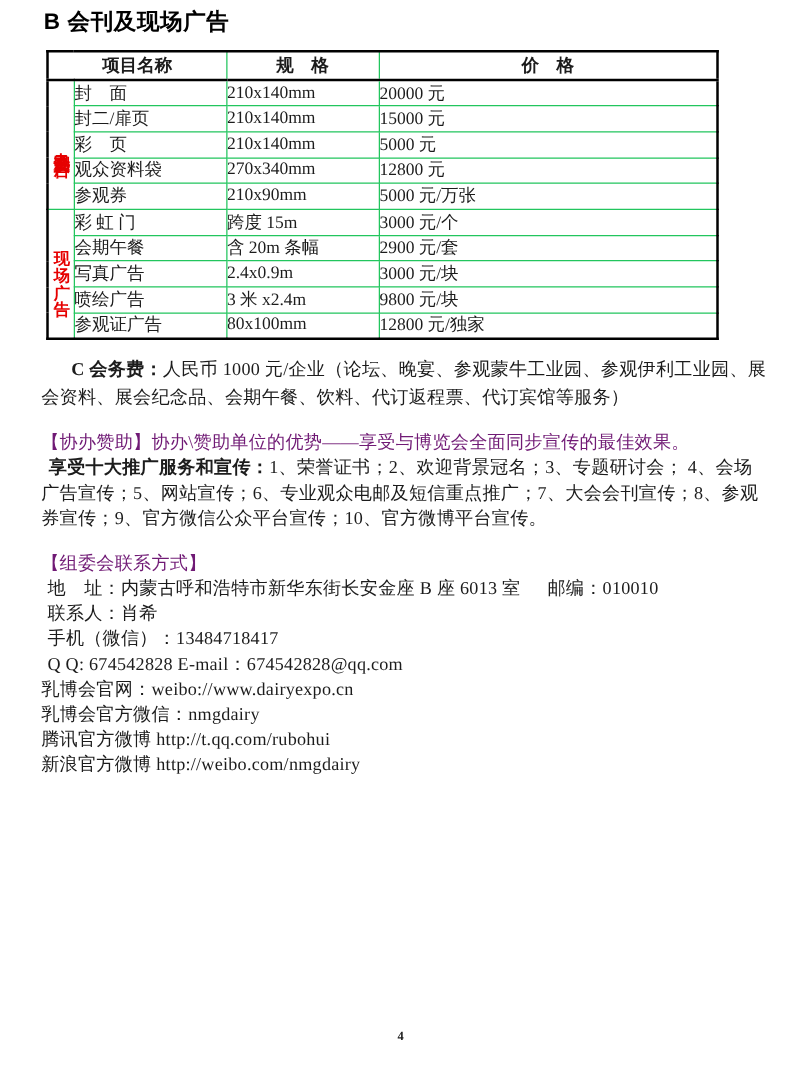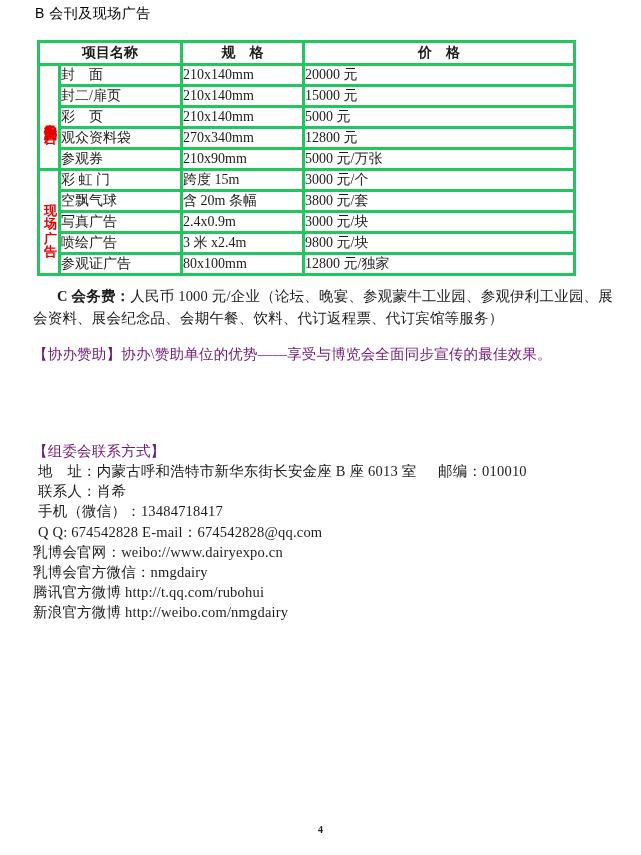--- a/index.html
+++ b/index.html
@@ -12,37 +12,37 @@
     background: #ffffff;
     font-family: "Liberation Serif", serif;
     color: #1c1c1c;
     overflow: hidden;
   }
   .doc-title {
     position: absolute;
     top: 5px;
     left: 35px;
     font-family: "Liberation Sans", sans-serif;
-    font-weight: normal;
-    font-size: 14px;
+    font-weight: bold;
+    font-size: 18px;
     letter-spacing: 0.5px;
     color: #000;
   }
   
   .price-table {
     position: absolute;
     top: 40px;
     left: 37px;
     border-collapse: collapse;
     table-layout: fixed;
     width: 536px;
     font-size: 14px;
   }
   .price-table td, .price-table th {
-    border: 3px solid #22c55e;
+    border: 1px solid #22c55e;
     padding: 0;
     overflow: hidden;
   }
   .price-table { border: 2px solid #000; }
   .price-table th {
     height: 23px;
     font-family: "Liberation Sans", sans-serif;
     font-weight: bold;
     font-size: 14px;
     text-align: center;
@@ -164,23 +164,23 @@
 
     <tr>
       <td rowspan="5" class="vlabel-cell">
         <span class="vlabel spread">现场广告</span>
       </td>
       <td class="cell-name">彩 虹 门</td>
       <td class="cell-spec">跨度 15m</td>
       <td class="cell-price">3000 元/个</td>
     </tr>
     <tr>
-      <td class="cell-name">空飘气球</td>
+      <td class="cell-name">会期午餐</td>
       <td class="cell-spec">含 20m 条幅</td>
-      <td class="cell-price">3800 元/套</td>
+      <td class="cell-price">2900 元/套</td>
     </tr>
     <tr>
       <td class="cell-name">写真广告</td>
       <td class="cell-spec">2.4x0.9m</td>
       <td class="cell-price">3000 元/块</td>
     </tr>
     <tr>
       <td class="cell-name">喷绘广告</td>
       <td class="cell-spec">3 米 x2.4m</td>
       <td class="cell-price">9800 元/块</td>
@@ -190,20 +190,21 @@
       <td class="cell-spec">80x100mm</td>
       <td class="cell-price">12800 元/独家</td>
     </tr>
   </tbody>
     </table>
 
   <div class="para fee-para"><b class="serif-bold">C 会务费：</b><span>人民币 1000 元/企业（论坛、晚宴、参观蒙牛工业园、参观伊利工业园、展会资料、展会纪念品、会期午餐、饮料、代订返程票、代订宾馆等服务）</span></div>
 
   <div class="para sponsor-line red">【协办赞助】协办\赞助单位的优势——享受与博览会全面同步宣传的最佳效果。</div>
 
+  <div class="para promo-para"><b class="hei">享受十大推广服务和宣传：</b><span>1、荣誉证书；2、欢迎背景冠名；3、专题研讨会； 4、会场广告宣传；5、网站宣传；6、专业观众电邮及短信重点推广；7、大会会刊宣传；8、参观券宣传；9、官方微信公众平台宣传；10、官方微博平台宣传。</span></div>
 
   <div class="para contact-heading red">【组委会联系方式】</div>
 
   <div class="contact-block">
     <div class="contact-line indent"><span>地　址：内蒙古呼和浩特市新华东街长安金座 B 座 6013 室</span><span class="postcode">邮编：010010</span></div>
     <div class="contact-line indent">联系人：肖希</div>
     <div class="contact-line indent">手机（微信）：13484718417</div>
     <div class="contact-line indent">Q Q: 674542828 E-mail：674542828@qq.com</div>
     <div class="contact-line">乳博会官网：weibo://www.dairyexpo.cn</div>
     <div class="contact-line">乳博会官方微信：nmgdairy</div>

